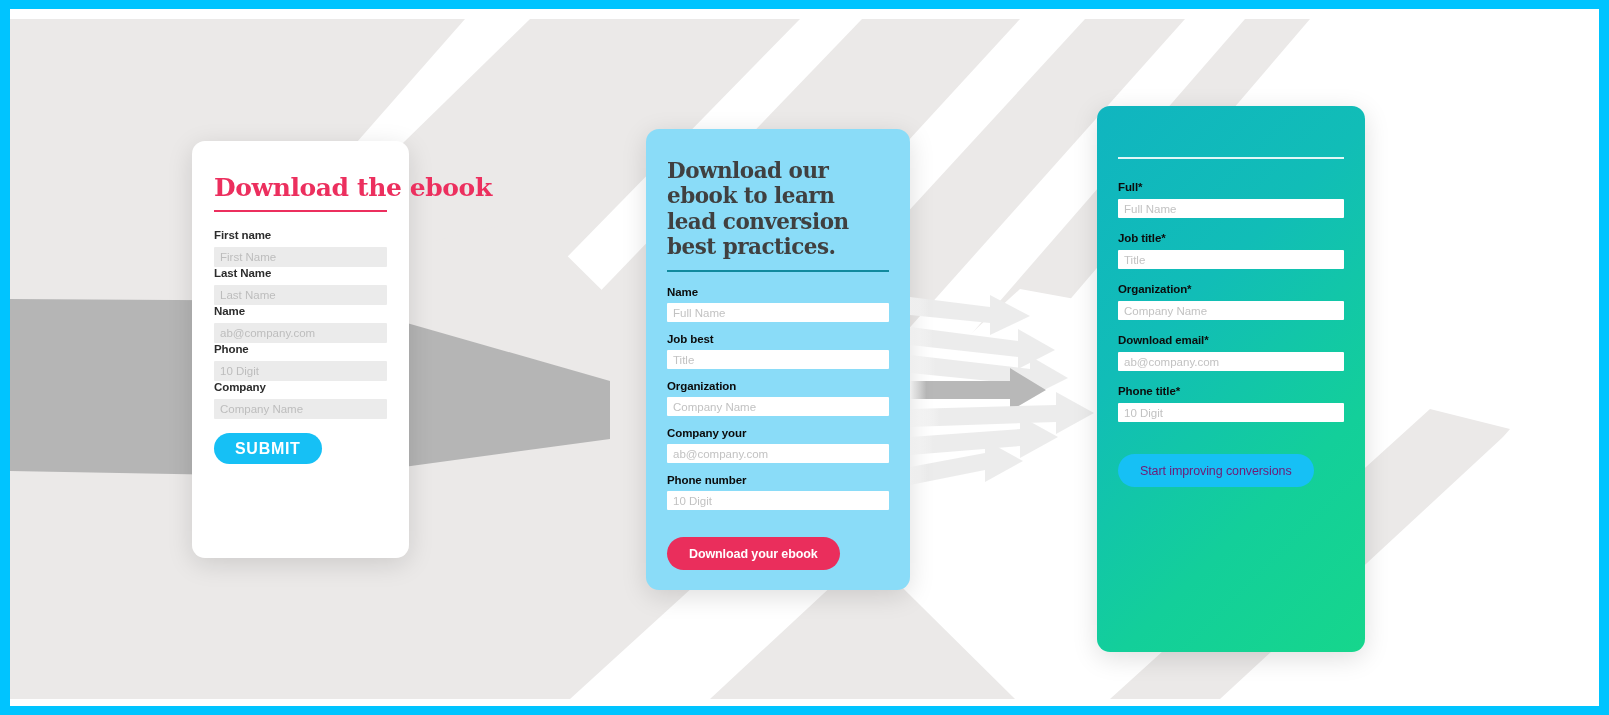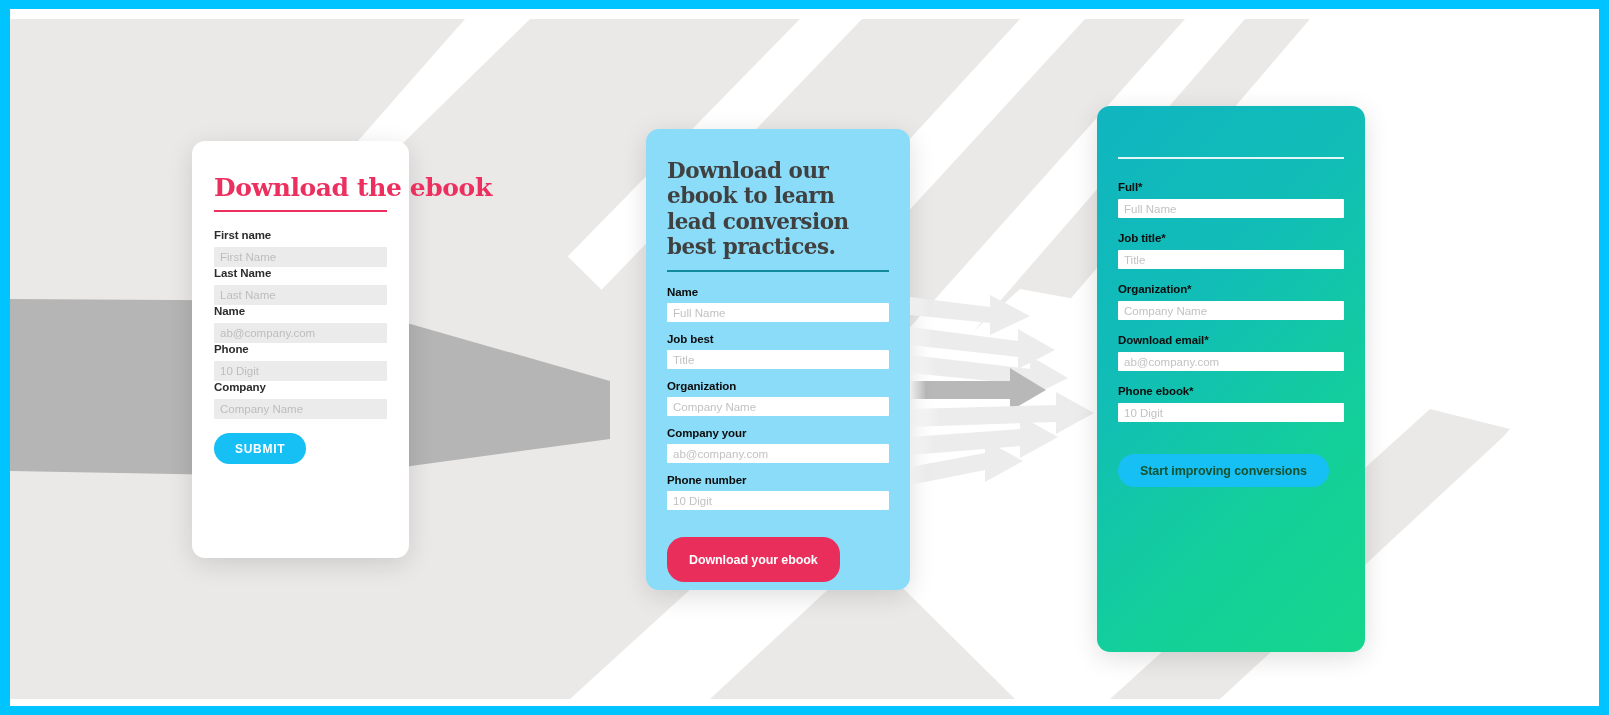--- a/index.html
+++ b/index.html
@@ -89,21 +89,21 @@
   #card-basic .submit-btn {
     margin-top: 14px;
     display: inline-flex;
     align-items: center;
     justify-content: center;
     height: 31px;
     padding: 0 21px;
     border-radius: 16px;
     background: #16c0f5;
     color: #ffffff;
-    font-size: 12px;
+    font-size: 16px;
     font-weight: bold;
     letter-spacing: 0.7px;
     cursor: pointer;
     border: none;
   }
 
   
   #card-blue {
     left: 636px;
     top: 120px;
@@ -144,21 +144,21 @@
     align-items: center;
     padding-left: 6px;
     font-size: 11.5px;
     color: #c2c2c2;
   }
   #card-blue .submit-btn {
     margin-top: 16px;
     display: inline-flex;
     align-items: center;
     justify-content: center;
-    height: 45px;
+    height: 33px;
     padding: 0 22px;
     border-radius: 17px;
     background: #ea2e5c;
     color: #ffffff;
     font-size: 12.5px;
     font-weight: bold;
     letter-spacing: -0.1px;
     cursor: pointer;
     border: none;
   }
@@ -208,23 +208,23 @@
   }
   #card-gradient .submit-btn {
     margin-top: 18px;
     display: inline-flex;
     align-items: center;
     justify-content: center;
     height: 33px;
     padding: 0 22px;
     border-radius: 17px;
     background: #16c0f5;
-    color: #14532d;
+    color: #701a75;
     font-size: 12.5px;
-    font-weight: bold;
+    font-weight: normal;
     letter-spacing: -0.1px;
     cursor: pointer;
     border: none;
   }
 </style>
 </head>
 <body>
 
 <div id="stage">
   <div id="canvas">
@@ -344,21 +344,21 @@
       </div>
       <div class="field">
         <div class="field-label">Organization*</div>
         <div class="field-input">Company Name</div>
       </div>
       <div class="field">
         <div class="field-label">Download email*</div>
         <div class="field-input">ab@company.com</div>
       </div>
       <div class="field">
-        <div class="field-label">Phone ebook*</div>
+        <div class="field-label">Phone title*</div>
         <div class="field-input">10 Digit</div>
       </div>
 
       <div class="submit-btn">Start improving conversions</div>
     </div>
 
   </div>
 </div>
 
 </body></html>

